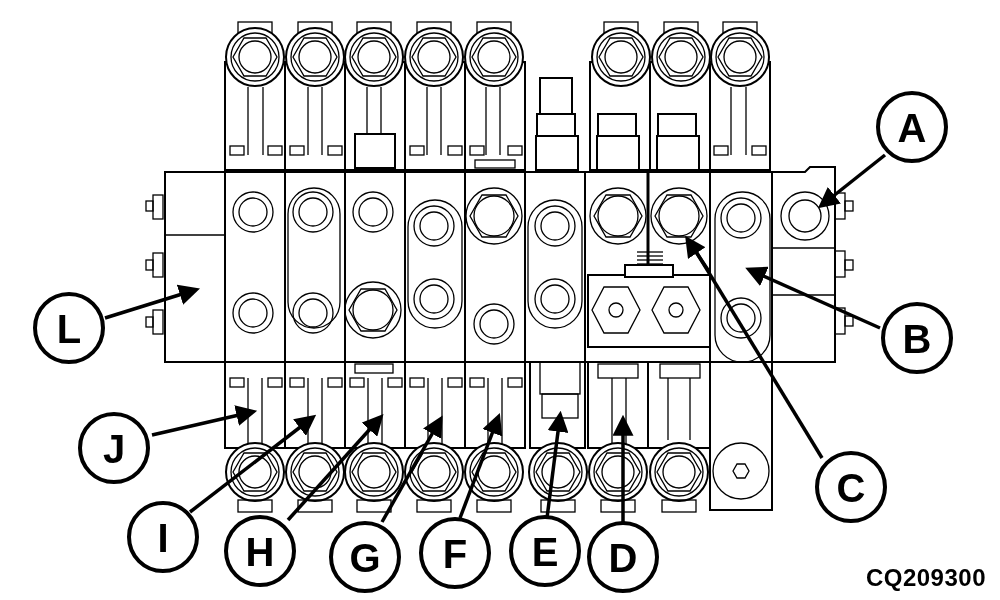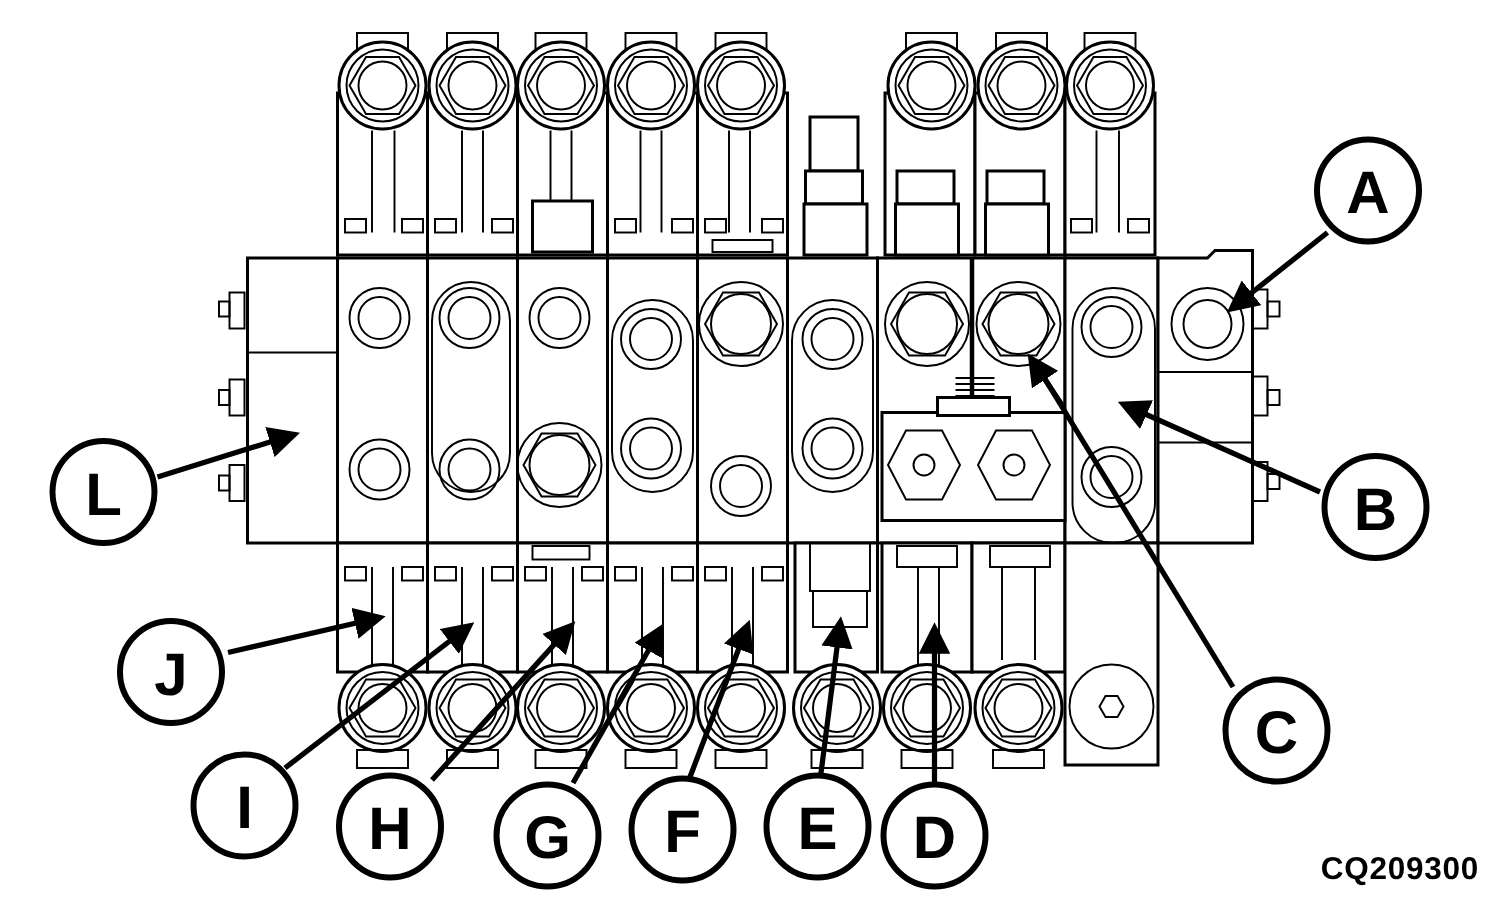--- a/index.html
+++ b/index.html
@@ -1,21 +1,21 @@
 <!DOCTYPE html>
 <html><head>
 <meta charset="utf-8">
 <style>
   html, body { margin: 0; padding: 0; background: #ffffff; }
   body { width: 1000px; height: 600px; position: relative; overflow: hidden;
          font-family: "Liberation Sans", sans-serif; }
   #diagram { position: absolute; left: 0; top: 0; width: 1000px; height: 600px; }
   .callout-label { font-family: "Liberation Sans", sans-serif; font-weight: bold; font-size: 40px; fill: #000; }
   .figure-id { position: absolute; right: 14px; bottom: 8px; font-family: "Liberation Sans", sans-serif;
-               font-weight: bold; font-size: 21px; color: #000; letter-spacing: 0.5px; margin-left: 30px; }
+               font-weight: bold; font-size: 24px; color: #000; letter-spacing: 0.5px; margin-left: 30px; }
   .s { fill: #fff; stroke: #000; stroke-width: 2; }
   .t { fill: none; stroke: #000; stroke-width: 1.3; }
   .k { fill: none; stroke: #000; stroke-width: 3; }
 </style>
 </head>
 <body>
 
 <svg id="diagram" viewBox="0 0 1000 600" xmlns="http://www.w3.org/2000/svg">
 
   <g>

